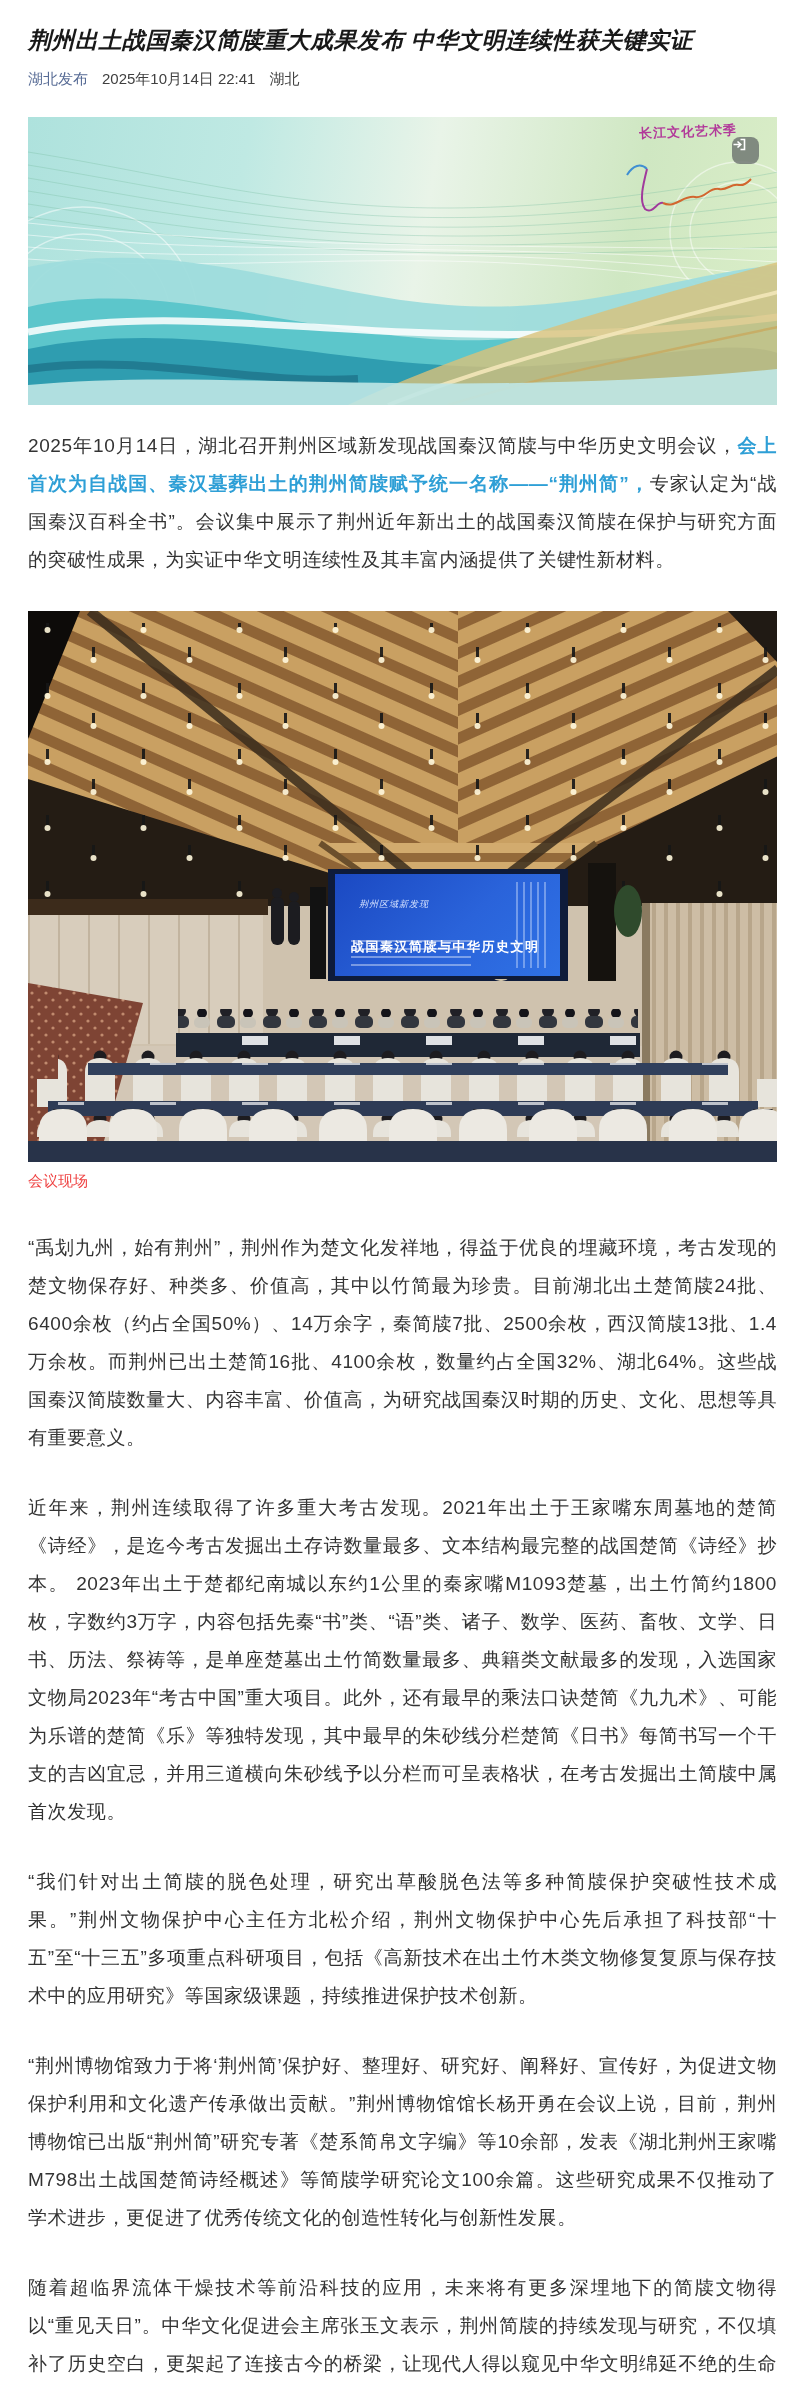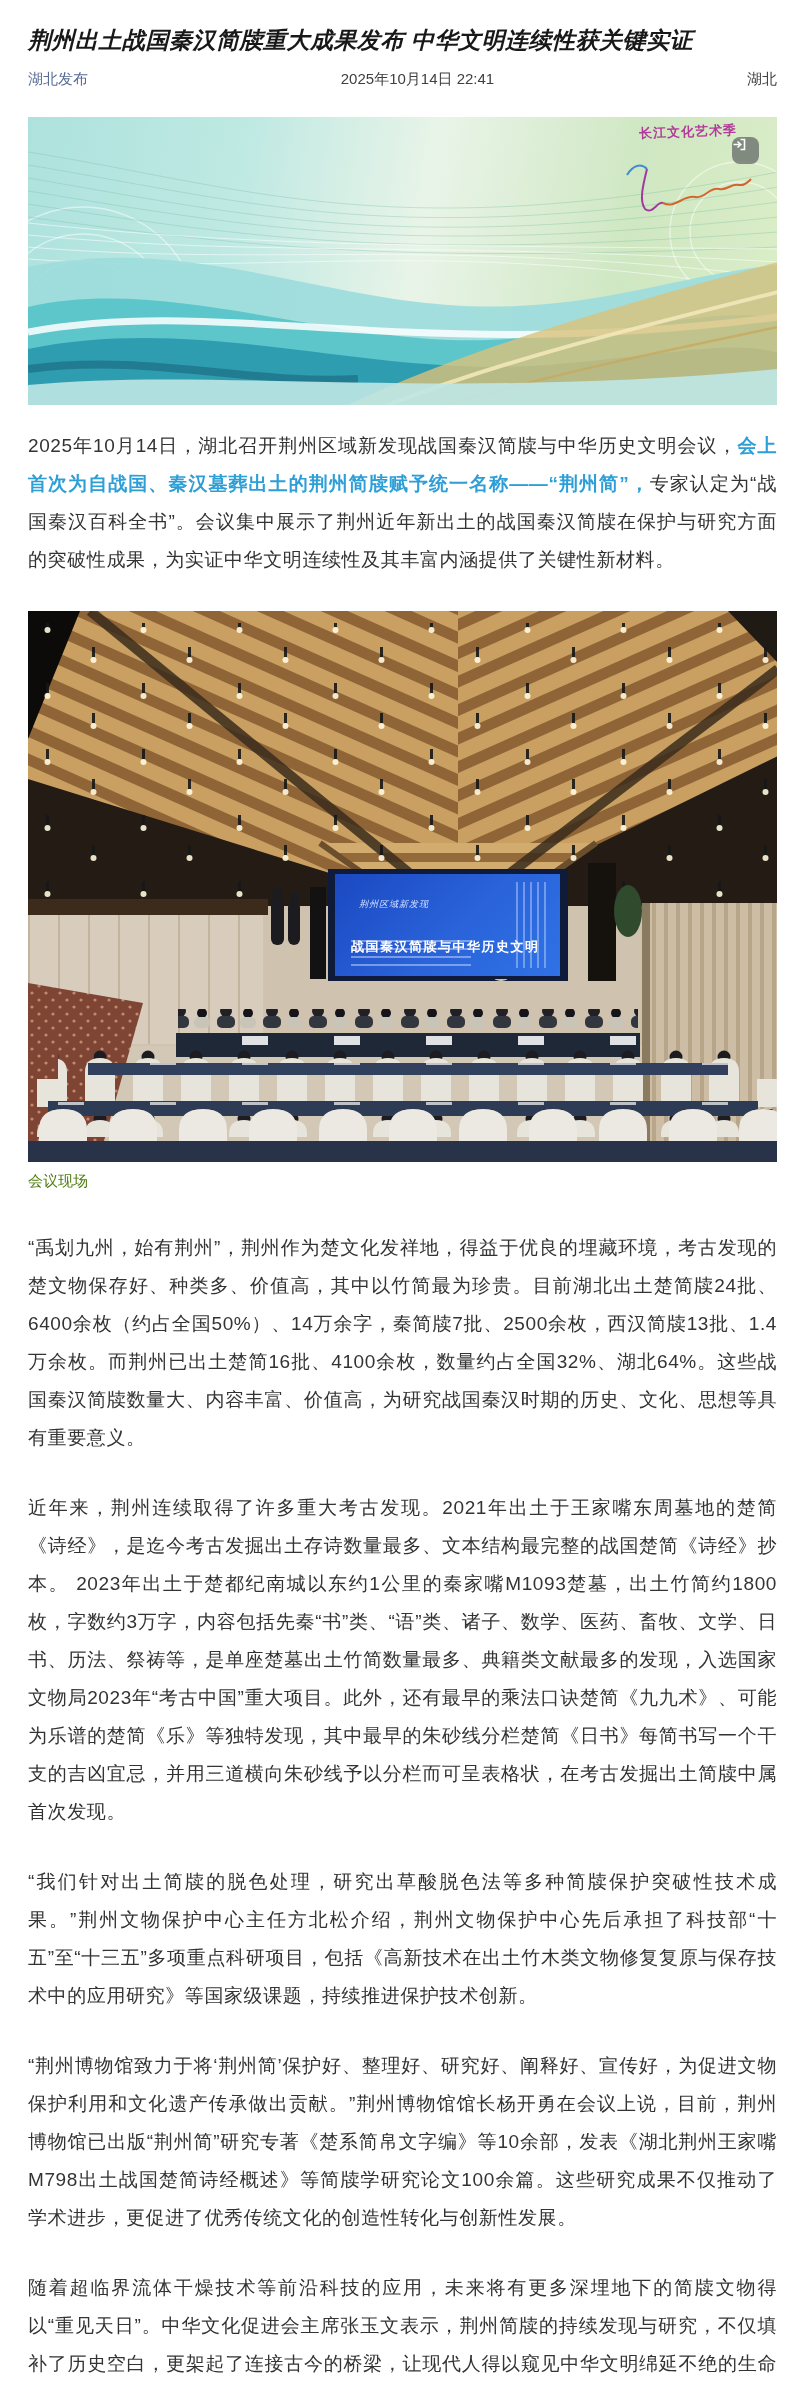--- a/index.html
+++ b/index.html
@@ -1,19 +1,19 @@
 <!DOCTYPE html>
 <html><head>
 <meta charset="utf-8">
 <style>
   html,body{margin:0;padding:0;background:#fff;}
   body{width:805px;font-family:"Liberation Sans","DejaVu Sans",sans-serif;-webkit-font-smoothing:antialiased;}
   .page{padding:14px 28px 20px;}
   .title{font-size:23px;line-height:32px;font-weight:700;color:#181818;margin:10px 0 14px;letter-spacing:.5px;font-style:italic;}
-  .byline{display:flex;align-items:center;gap:14px;font-size:15px;margin-bottom:28px;justify-content:space-between;}
+  .byline{display:flex;align-items:center;gap:14px;font-size:15px;margin-bottom:28px;}
   .source{color:#576b95;cursor:pointer;}
   .meta{color:#404040;}
   
   .banner{position:relative;height:288px;margin-bottom:22px;overflow:hidden;
     background:linear-gradient(100deg,#aee2dd 0%,#bfe9e3 28%,#e9f4e8 52%,#cfe7c2 78%,#dbeec8 100%);}
   .banner svg{position:absolute;inset:0;display:block;}
   .banner-logo{position:absolute;right:24px;top:40px;width:130px;text-align:center;}
   .logo-squiggle{display:block;margin:0 auto;}
   .logo-text{font-size:13px;font-weight:700;color:#b23a9a;letter-spacing:1px;transform:rotate(-2deg);margin-top:-34px;}
   .expand-btn{position:absolute;right:18px;top:20px;width:27px;height:27px;border-radius:8px;
@@ -25,21 +25,21 @@
   .photo{position:relative;height:551px;margin-bottom:10px;overflow:hidden;background:#d3c7b6;}
   .photo svg{position:absolute;inset:0;display:block;}
   .screen-text{position:absolute;left:307px;top:263px;width:225px;height:102px;
     background:linear-gradient(135deg,#1b49c2 0%,#2a63da 55%,#2f72e6 100%);box-shadow:0 0 0 3px #0e1b3a;}
   .screen-l1{color:#d5e2ff;font-size:9px;margin:24px 0 3px 24px;letter-spacing:1px;font-style:italic;}
   .screen-l2{color:#ffffff;font-size:13px;font-weight:700;margin-left:16px;letter-spacing:1.5px;margin-top:27px;}
   .screen-bars{position:absolute;left:16px;top:66px;width:120px;height:26px;
     background:repeating-linear-gradient(180deg,rgba(255,255,255,.55) 0 2px,transparent 2px 8px);opacity:.7;}
   .screen-cols{position:absolute;right:10px;top:8px;width:34px;height:86px;
     background:repeating-linear-gradient(90deg,rgba(220,232,255,.5) 0 2px,transparent 2px 7px);opacity:.8;}
-  .caption{font-size:15px;color:#4d7c0f;margin:0 0 38px;}
+  .caption{font-size:15px;color:#ef4444;margin:0 0 38px;}
 </style>
 </head>
 <body>
 
 <div class="page">
 
   <h1 class="title">荆州出土战国秦汉简牍重大成果发布 中华文明连续性获关键实证</h1>
 
   <div class="byline">
     <span class="source">湖北发布</span>

